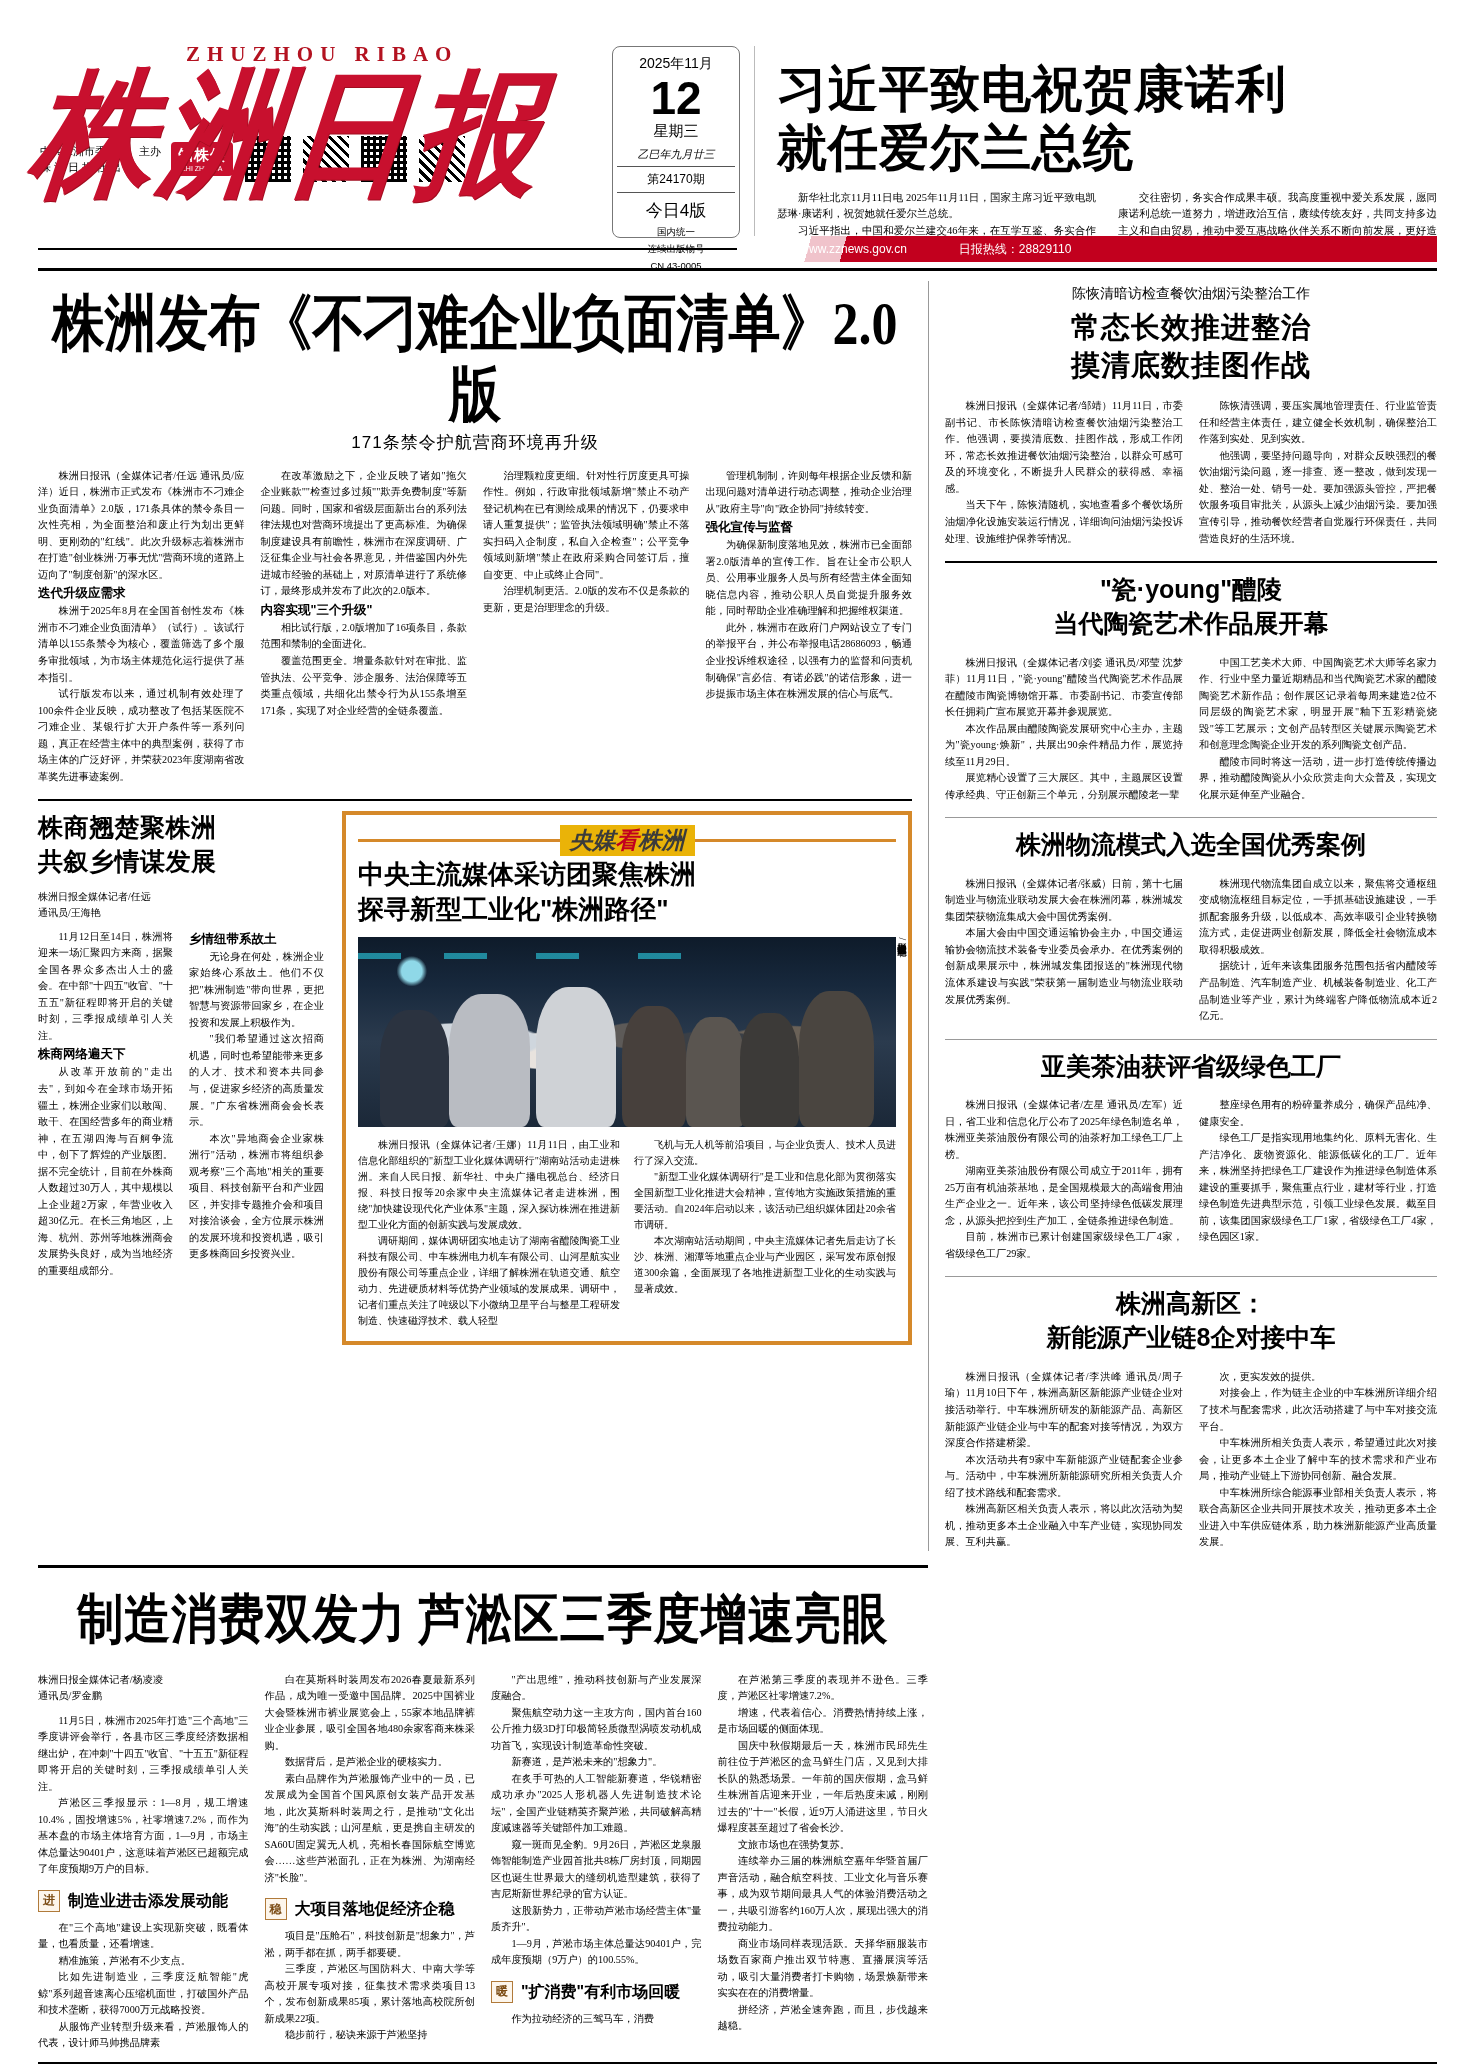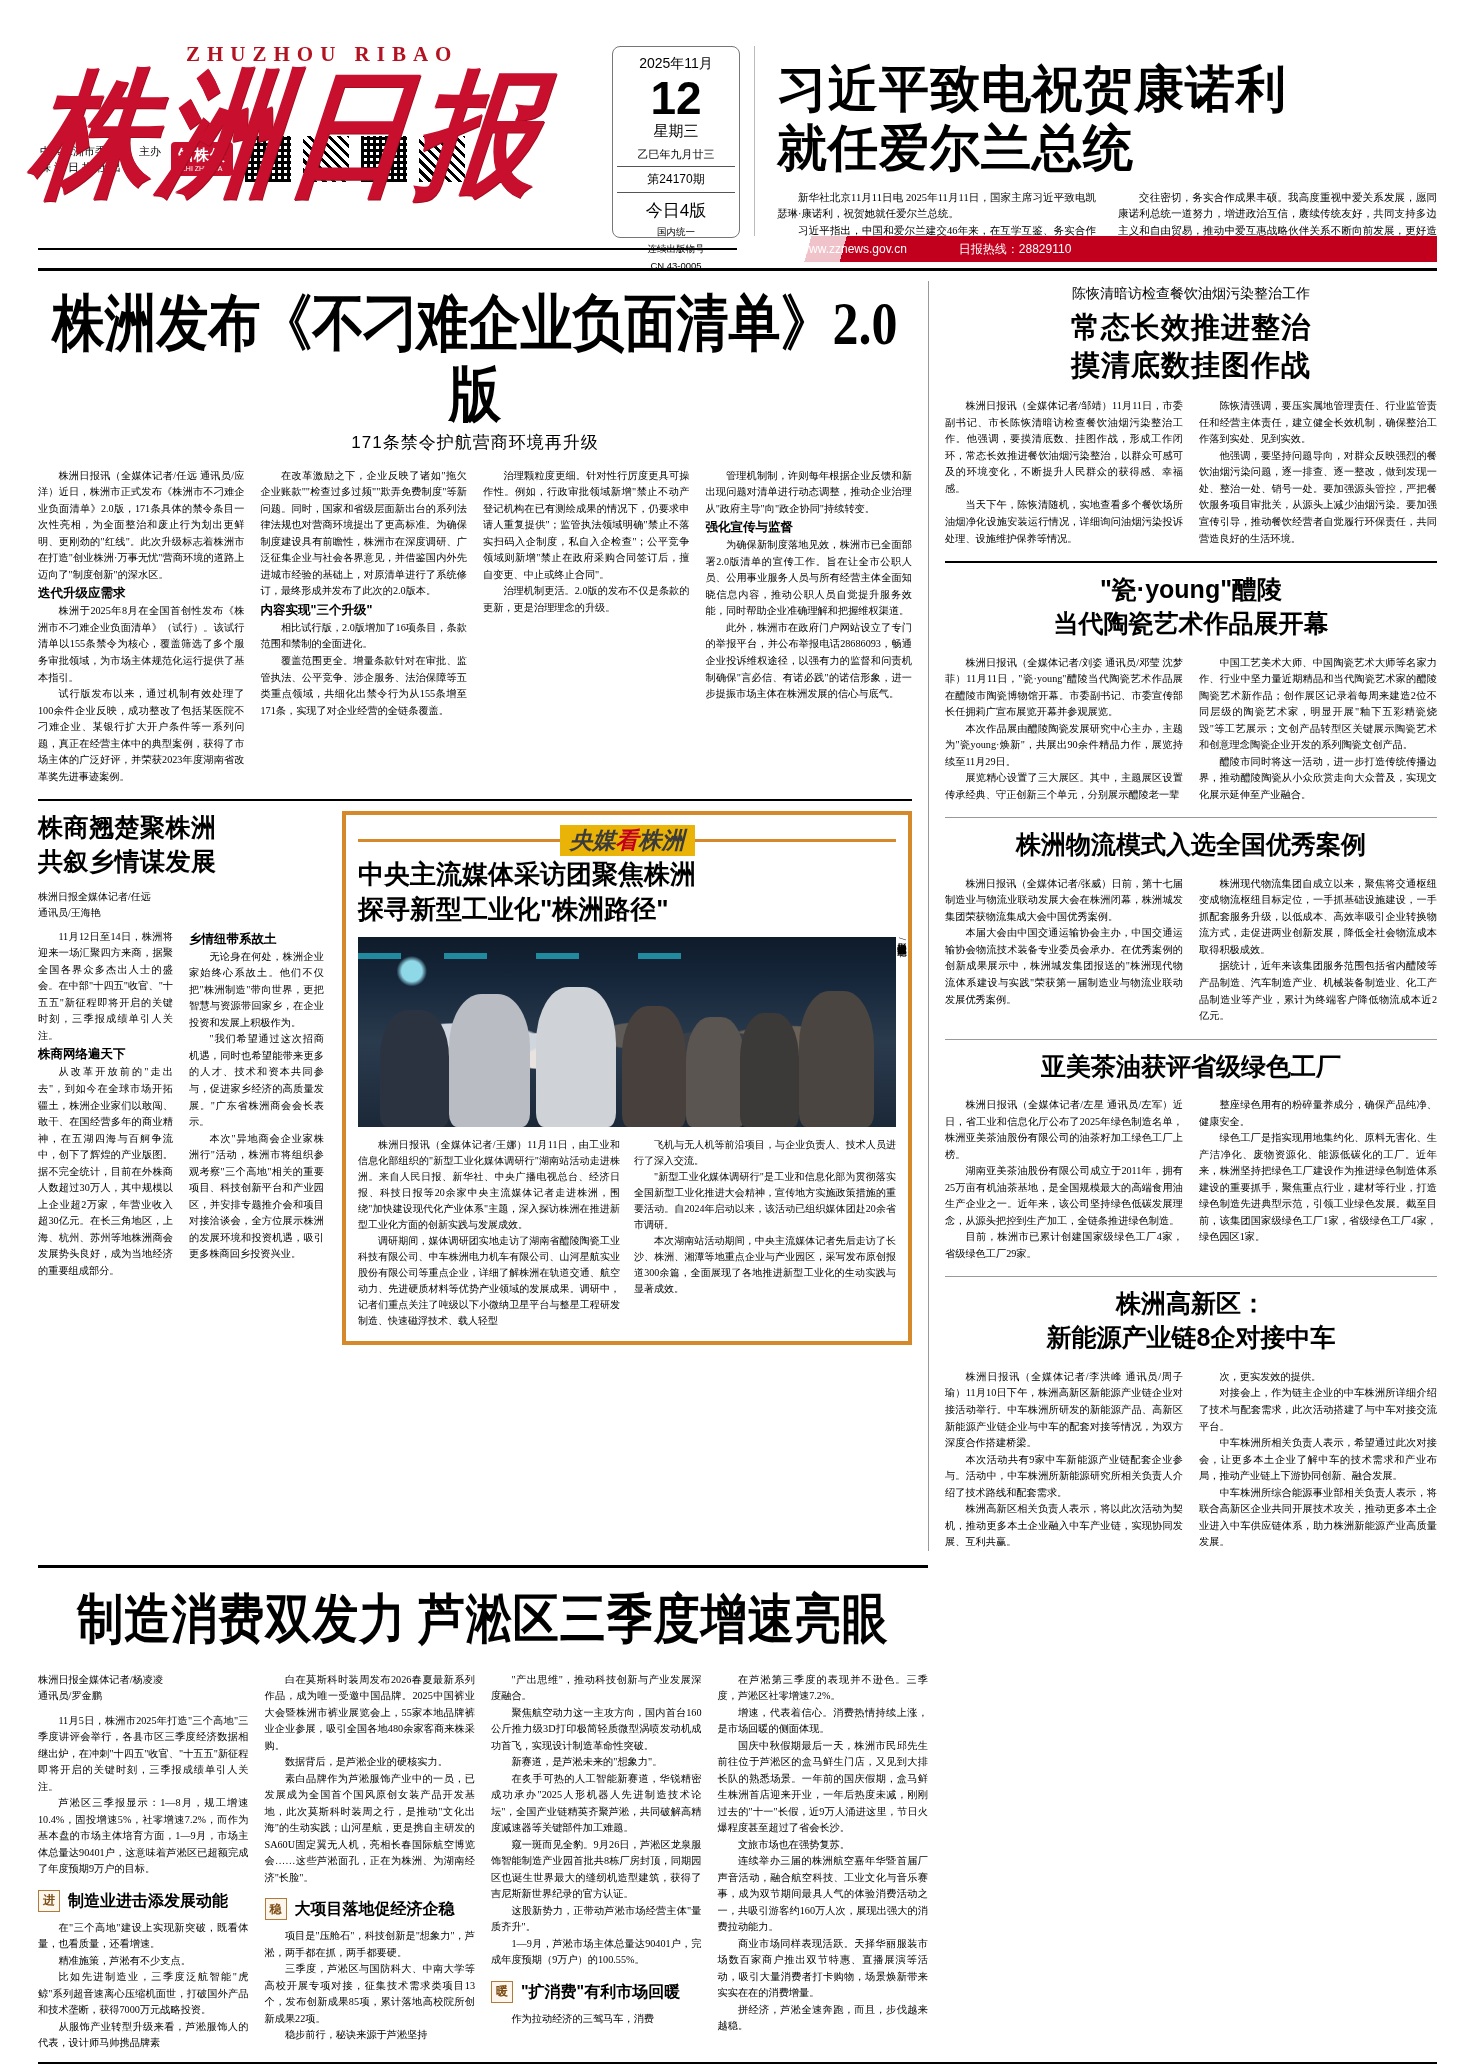--- a/index.html
+++ b/index.html
@@ -69,21 +69,21 @@
     border-radius: 8px;
     text-align: center;
     padding: 8px 4px 6px;
     box-sizing: border-box;
     height: 192px;
     font-family: "Liberation Sans", sans-serif;
   }
   .date-ym { font-size: 14px; letter-spacing: 0px; }
   .date-day { font-size: 46px; font-weight: bold; line-height: 1.0; margin: 2px 0 0; }
   .date-week { font-size: 15px; margin-top: 1px; }
-  .date-lunar { font-size: 11px; margin-top: 6px; padding-bottom: 4px; border-bottom: 1px solid #555; }
+  .date-lunar { font-size: 11px; margin-top: 6px; padding-bottom: 4px; border-bottom: 1px solid #555; font-style: italic; }
   .date-issue { font-size: 12px; margin-top: 4px; padding-bottom: 4px; border-bottom: 1px solid #555;}
   .date-pages { font-size: 17px; margin-top: 6px; }
   .date-small { font-size: 9.5px; line-height: 1.35; margin-top: 4px; }
 
   .lead-block {
     flex: 1 1 auto;
     padding-left: 22px;
     border-left: 1px solid #bbb;
     margin-left: 14px;
     margin-top: 12px;

